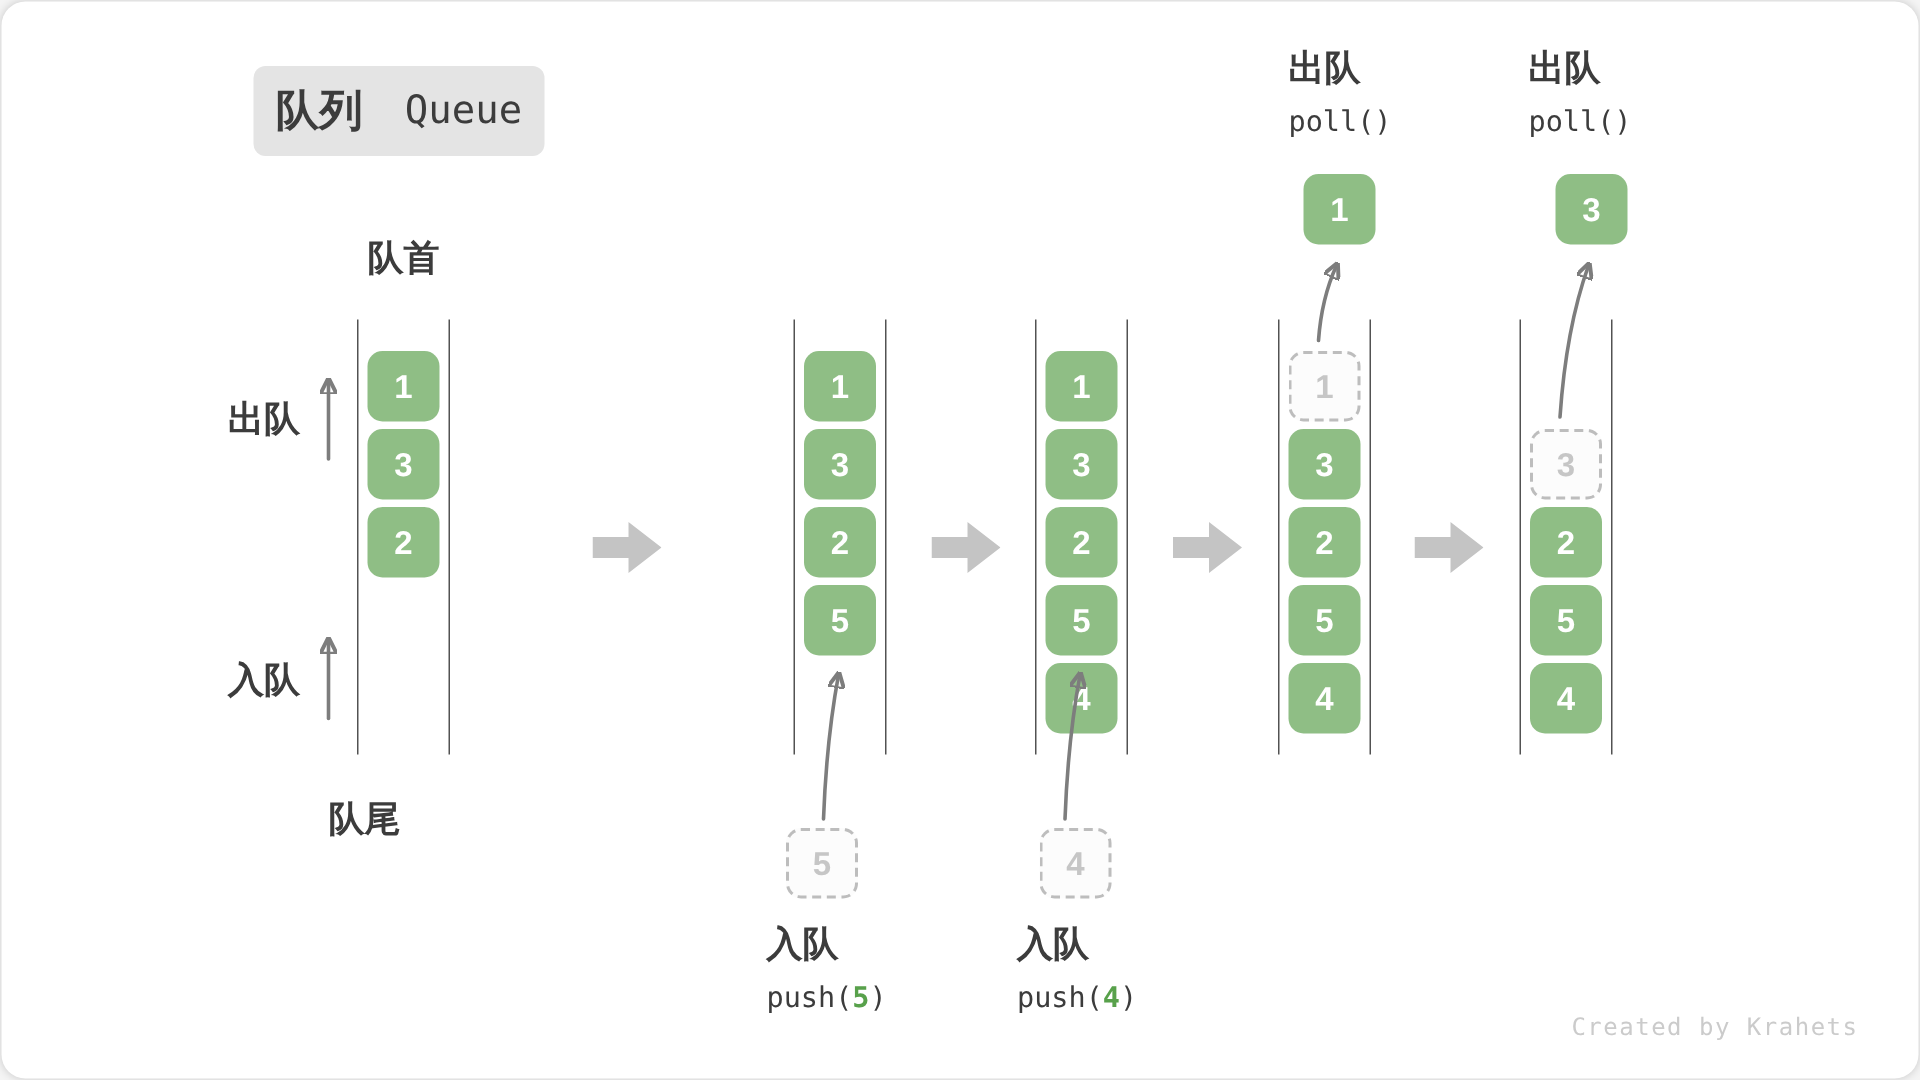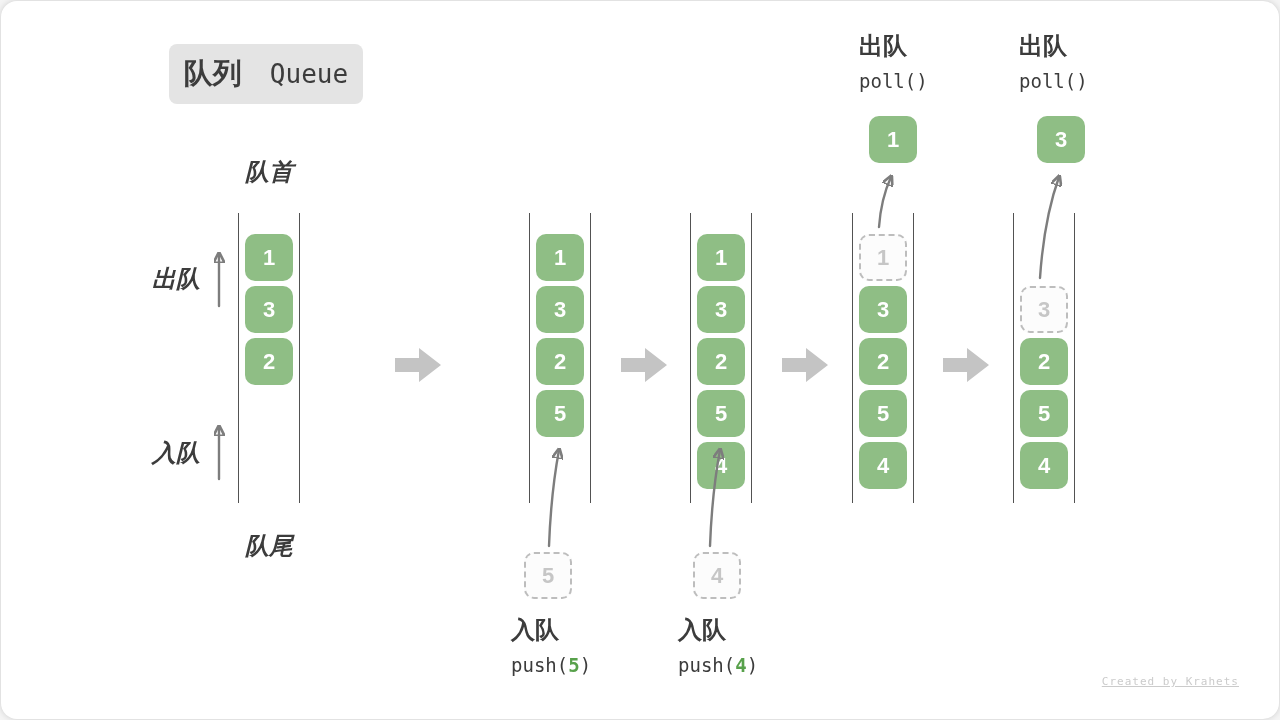--- a/index.html
+++ b/index.html
@@ -16,23 +16,23 @@
   }
   *{margin:0;padding:0;box-sizing:border-box;}
   html,body{width:1280px;height:720px;}
   body{background:#f4f4f4;font-family:"Liberation Sans",sans-serif;position:relative;overflow:hidden;}
   .card{position:absolute;left:1px;top:1px;width:1278px;height:718px;background:#ffffff;border-radius:16px;box-shadow:0 0 6px rgba(0,0,0,0.16);}
 
   .badge{position:absolute;left:168px;top:43px;width:194px;height:60px;background:var(--badge-bg);border-radius:8px;display:flex;align-items:center;justify-content:center;gap:28px;}
   .badge-zh{font-size:29px;font-weight:700;color:var(--text-dark);}
   .badge-en{font-family:"DejaVu Sans Mono",monospace;font-size:26px;color:var(--text-dark);}
 
-  .zh-label{position:absolute;font-size:24px;font-weight:700;color:var(--text-dark);white-space:nowrap;font-style:italic;}
+  .zh-label{position:absolute;font-size:24px;font-weight:700;color:var(--text-dark);white-space:nowrap;}
   .front-label{left:218px;top:155px;width:100px;text-align:center;}
-  .rear-label{left:218px;top:529px;width:100px;text-align:center;}
+  .rear-label{left:218px;top:529px;width:100px;text-align:left;}
   .dequeue-label{left:151px;top:262px;}
   .enqueue-label{left:151px;top:436px;}
 
   .channel{position:absolute;top:212px;width:62px;height:290px;border-left:1.5px solid var(--wall-line);border-right:1.5px solid var(--wall-line);}
 
   .qbox{position:absolute;width:48px;height:47px;border-radius:10px;background:var(--box-green);color:#ffffff;font-size:22px;font-weight:700;display:flex;align-items:center;justify-content:center;}
   .dbox{position:absolute;width:48px;height:47px;border-radius:10px;border:2px dashed var(--dashed-border);background:#fcfcfc;color:var(--dashed-text);font-size:22px;font-weight:700;display:flex;align-items:center;justify-content:center;}
 
   .c1{left:244px;} .c2{left:535px;} .c3{left:696px;} .c4{left:858px;} .c5{left:1019px;}
   .s1{top:233px;} .s2{top:285px;} .s3{top:337px;} .s4{top:389px;} .s5{top:441px;}
@@ -41,21 +41,21 @@
   .blocka polygon{fill:var(--block-arrow);}
 
   .op-note{position:absolute;white-space:nowrap;}
   .op-zh{font-size:24px;font-weight:700;color:var(--text-dark);line-height:30px;}
   .op-code{font-family:"DejaVu Sans Mono",monospace;font-size:19px;color:var(--text-dark);line-height:30px;margin-top:5px;}
   .op-code .arg{color:var(--arg-green);font-weight:700;}
 
   .overlay{position:absolute;left:0;top:0;width:1280px;height:720px;pointer-events:none;}
   .overlay path{stroke:var(--flow-arrow);stroke-width:2.4;fill:none;stroke-linecap:round;}
 
-  .watermark{position:absolute;right:40px;top:674px;font-family:"DejaVu Sans Mono",monospace;font-size:11px;color:var(--watermark-gray);letter-spacing:1px;text-decoration:underline;}
+  .watermark{position:absolute;right:40px;top:674px;font-family:"DejaVu Sans Mono",monospace;font-size:16px;color:var(--watermark-gray);letter-spacing:1px;}
 </style>
 </head>
 <body>
 
 <div class="card">
 
   <div class="badge">
     <span class="badge-zh">队列</span>
     <span class="badge-en">Queue</span>
   </div>

